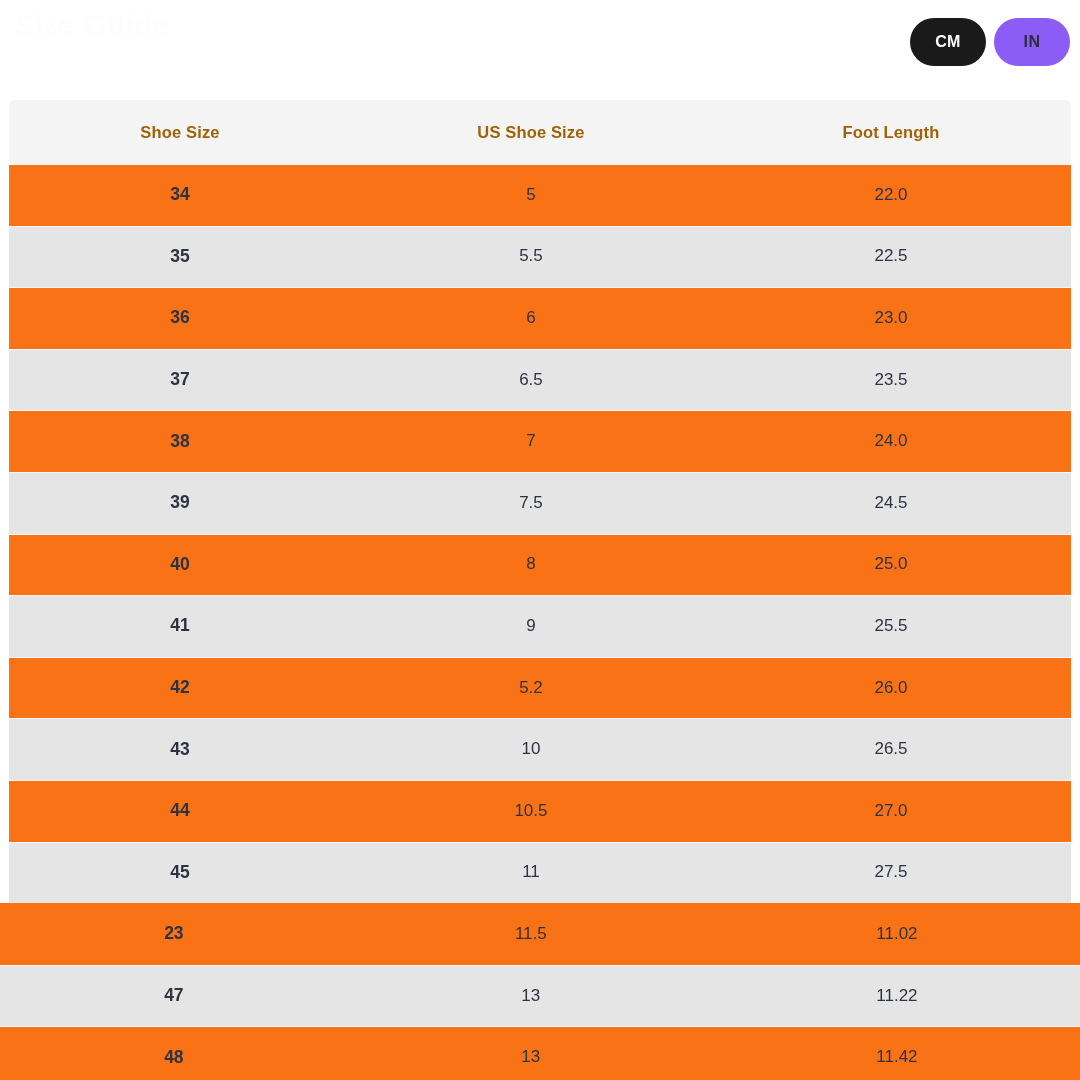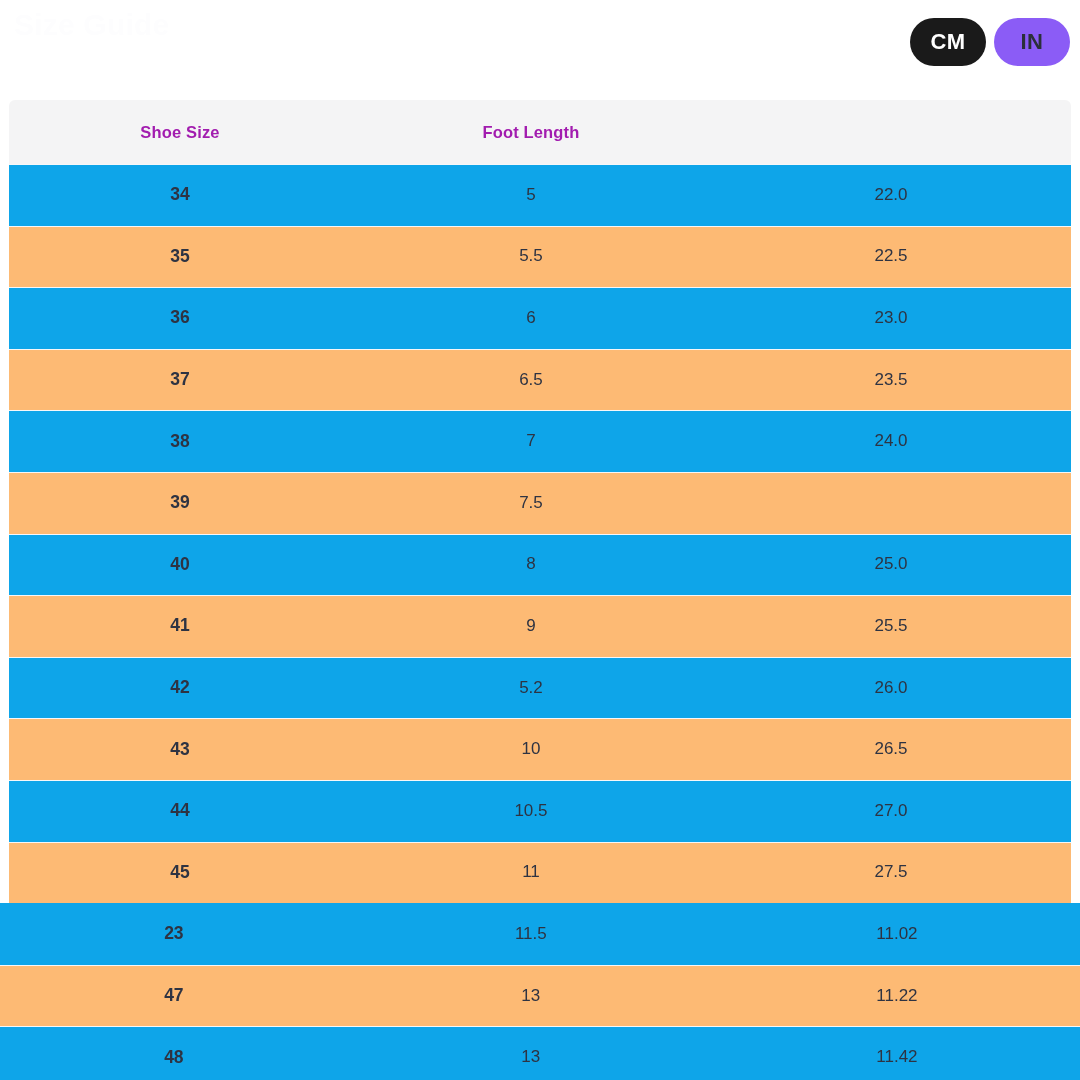--- a/index.html
+++ b/index.html
@@ -34,21 +34,21 @@
 
   #unit-toggle {
     position:absolute; right:10px; top:18px;
     display:flex; align-items:center; gap:8px;
   }
   .unit-pill {
     height:48px;
     min-width:76px;
     border-radius:999px;
     display:flex; align-items:center; justify-content:center;
-    font-size:22px; font-weight:700;
+    font-size:16px; font-weight:700;
     letter-spacing:.4px;
     cursor:pointer;
     user-select:none;
     border:none;
     font-family:"Liberation Sans", sans-serif;
   }
   .unit-pill.active { background:#1a1a1a; color:#ffffff; }
   .unit-pill.inactive { background:#8b5cf6; color:#2b2f3a; }
 
   
@@ -70,43 +70,43 @@
   #seg-tail {
     margin-left:0px;
     width:1080px;
   }
 
   .row {
     position:relative;
     display:flex;
     align-items:center;
     height:61.6px;
-    background:#0ea5e9;
-  }
-  .row.shaded { background:#fdba74; }
+    background:#f97316;
+  }
+  .row.shaded { background:#e5e5e5; }
   .row.head {
     height:64px;
     background:#f4f4f5;
   }
 
   .cell {
     display:flex; align-items:center; justify-content:center;
     height:100%;
     font-size:17px;
     color:#2e3342;
     white-space:nowrap;
   }
   .c1 { width:32.2%; font-weight:700; font-size:17.5px; }
   .c2 { width:33.9%; font-weight:400; }
   .c3 { width:33.9%; font-weight:400; }
 
   .row.head .cell {
     font-weight:700;
     font-size:16.5px;
-    color:#a21caf;
+    color:#a16207;
     letter-spacing:.15px;
   }
 
   
   .vdiv {
     position:absolute;
     top:0; bottom:0;
     width:1px;
     background:#e9e9eb;
     pointer-events:none;
@@ -135,20 +135,21 @@
         <button class="unit-pill inactive">IN</button>
       </div>
   </div>
 
   <div id="table-wrap">
     <div class="seg" id="seg-main">
       <div class="vdiv"></div>
       <div id="main-rows">
           <div class="row head">
             <div class="cell c1">Shoe Size</div>
+            <div class="cell c2">US Shoe Size</div>
             <div class="cell c3">Foot Length</div>
           </div>
           <div class="row">
             <div class="cell c1">34</div>
             <div class="cell c2">5</div>
             <div class="cell c3">22.0</div>
           </div>
           <div class="row shaded">
             <div class="cell c1">35</div>
             <div class="cell c2">5.5</div>
@@ -165,20 +166,21 @@
             <div class="cell c3">23.5</div>
           </div>
           <div class="row">
             <div class="cell c1">38</div>
             <div class="cell c2">7</div>
             <div class="cell c3">24.0</div>
           </div>
           <div class="row shaded">
             <div class="cell c1">39</div>
             <div class="cell c2">7.5</div>
+            <div class="cell c3">24.5</div>
           </div>
           <div class="row">
             <div class="cell c1">40</div>
             <div class="cell c2">8</div>
             <div class="cell c3">25.0</div>
           </div>
           <div class="row shaded">
             <div class="cell c1">41</div>
             <div class="cell c2">9</div>
             <div class="cell c3">25.5</div>

